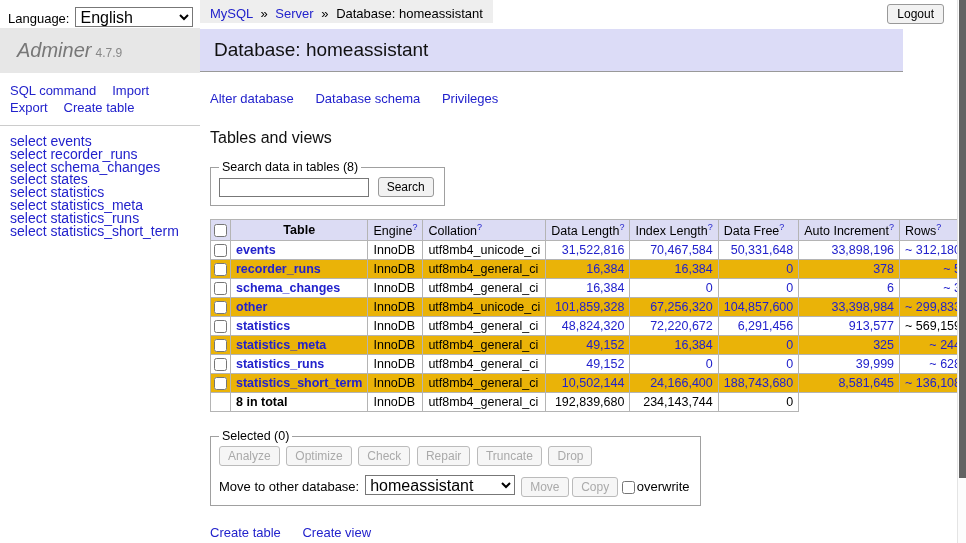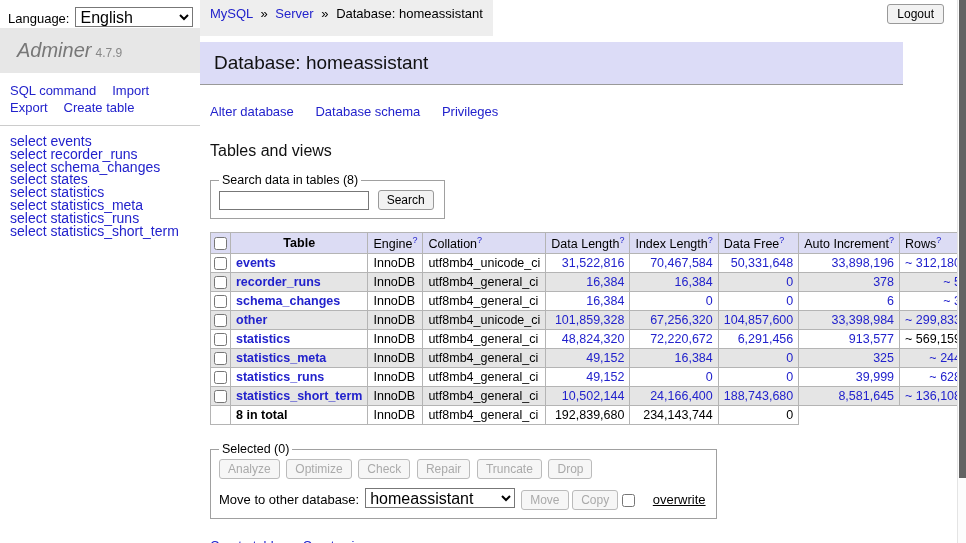--- a/index.html
+++ b/index.html
@@ -38,21 +38,21 @@
   #dbform label { margin-right:5px; }
   #dbform select { width:122px; }
   #menu .actions { padding:9px 0 9px 10px; border-bottom:1px solid #ccc; line-height:17px; }
   #menu .actions a { margin-right:16px; }
   #tables-links { padding:9px 0 0 10px; }
   #tables-links a { display:block; font-size:14px; line-height:12.8px; margin-bottom:0; }
 
   
   #main { position:absolute; left:200px; top:0; width:757px; }
   #breadcrumb {
-    display:inline-block; background:#eee; padding:6px 10px 15px 10px; font-size:13px;
+    display:inline-block; background:#eee; padding:6px 10px 2px 10px; font-size:13px;
   }
   #breadcrumb .sep { color:#000; margin:0 4px; }
   #logout { position:absolute; top:4px; right:22px; padding:2px 9px; font-size:12px; }
   h2 {
     margin:6px 54px 0 0; padding:10px 14px; font-size:19px; font-weight:normal;
     background:#dcdcf7; border-bottom:1px solid #999; color:#111;
   }
   .linkrow { margin:19px 0 0 10px; }
   .linkrow a { margin-right:18px; }
   h3 { margin:23px 0 0 10px; font-size:16px; font-weight:normal; color:#111; }
@@ -62,37 +62,37 @@
     border:1px solid #a0a0a0;
   }
   fieldset legend { padding:0 3px; font-size:12.5px; }
   #search-input { width:150px; height:19px; border:1px solid #777; margin-right:5px; font-size:12px; padding:1px 3px; }
 
   table { border-collapse:collapse; margin:13px 0 0 10px; font-size:12.5px; }
   td,th { border:1px solid #b4b4b4; padding:2px 5px; height:17px; white-space:nowrap; }
   thead th { background:#dcdcf4; font-weight:normal; text-align:left; }
   thead th.tcol { text-align:center; font-weight:bold; }
   thead th sup, th sup { color:#2222cc; font-size:9px; }
-  tr.alt td, tr.alt th { background:#e5e5e5; }
+  tr.alt td, tr.alt th { background:#eab308; }
   td.check, th.check { text-align:center; padding:1px 3px; }
   th.tname { text-align:left; background:transparent; }
   th.tname a { font-weight:bold; }
   td.num { text-align:right; color:#2222cc; }
   td.num.plain { color:#000; }
   tr.total td, tr.total th { color:#000; }
   tr.total th.tname { font-weight:bold; }
   tr.total td.num { color:#000; }
   td.ghost { border:none; background:transparent; }
   input[type=checkbox] { width:13px; height:13px; margin:0; vertical-align:middle; }
 
   #selected-fs { margin-top:17px; }
   #selected-fs .btnrow button { margin-right:3px; }
   #selected-fs .moverow { margin-top:9px; }
   #selected-fs .moverow select { width:150px; margin:0 6px; }
-  #selected-fs .moverow label { margin-left:18px;text-decoration:underline; }
+  #selected-fs .moverow label { margin-left:2px; }
 
   
   #scrollbar {
     position:absolute; right:0; top:0; width:9px; height:543px; background:#fcfcfc;
     border-left:1px solid #e4e4e4;
   }
   #scrollbar .thumb { position:absolute; top:0; left:1px; width:7px; height:478px; background:#636363; }
 </style>
 </head>
 <body>

